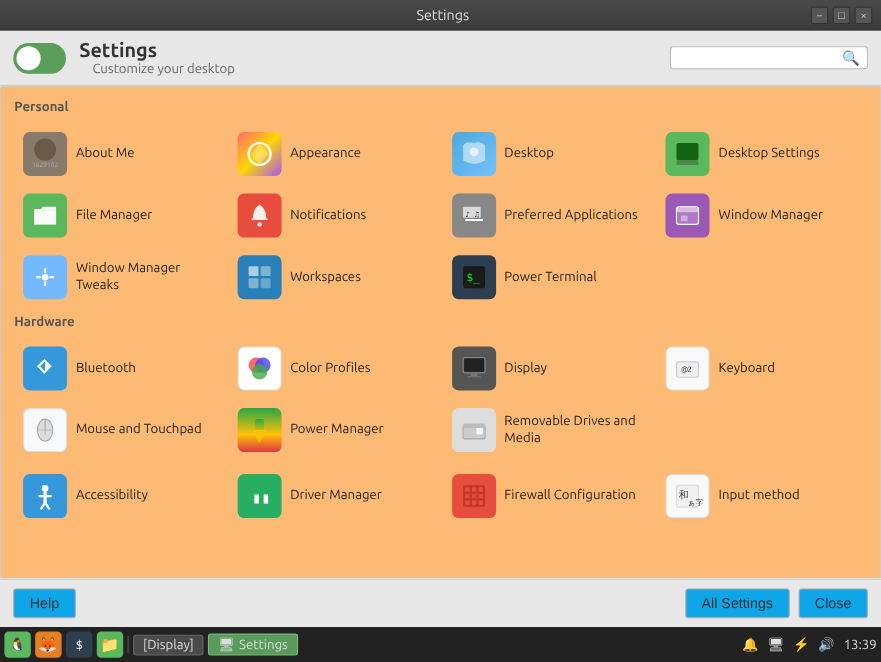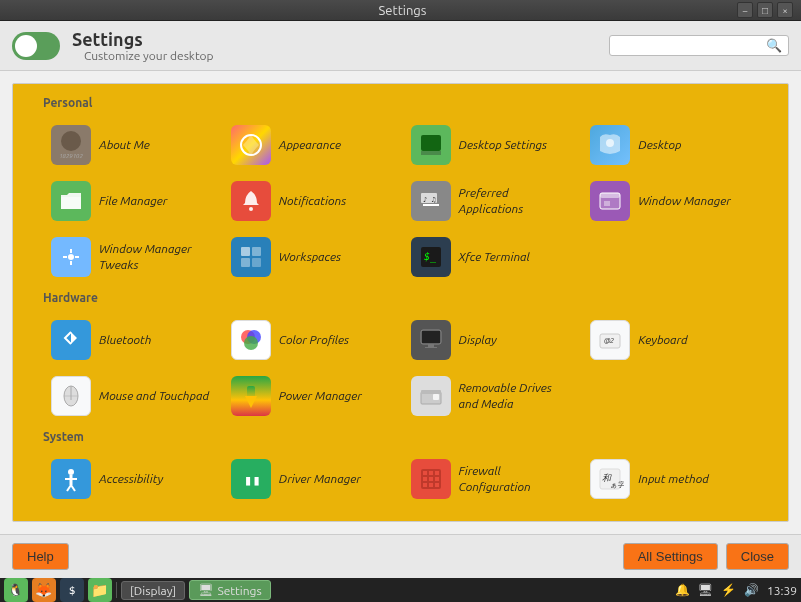--- a/index.html
+++ b/index.html
@@ -113,23 +113,23 @@
     }
     .search-icon-svg {
       color: #666;
       font-size: 13px;
     }
 
     
     .content {
       flex: 1;
       overflow-y: auto;
-      padding: 8px 30px;
-      background: #eab308;
-      margin: 12px;
+      padding: 8px 12px;
+      background: #fdba74;
+      margin: 0;
       border: 1px solid #ccc;
       border-radius: 2px;
     }
 
     .section-label {
       font-size: 12px;
       font-weight: bold;
       color: #555;
       margin: 4px 0 8px 0;
       padding-bottom: 2px;
@@ -143,21 +143,20 @@
     }
 
     .item {
       display: flex;
       align-items: center;
       gap: 8px;
       padding: 6px 8px;
       border-radius: 4px;
       cursor: pointer;
       min-height: 52px;
-      font-style: italic;
     }
 
     .item-icon {
       width: 40px;
       height: 40px;
       flex-shrink: 0;
       border-radius: 6px;
       display: flex;
       align-items: center;
       justify-content: center;
@@ -198,21 +197,21 @@
     
     .footer {
       background: #e8e8e8;
       border-top: 1px solid #ccc;
       padding: 8px 12px;
       display: flex;
       justify-content: space-between;
       align-items: center;
     }
     .footer-btn {
-      background: #f97316;
+      background: #0ea5e9;
       border: 1px solid #aaa;
       border-radius: 3px;
       padding: 5px 14px;
       font-size: 13px;
       cursor: pointer;
       color: #333;
     }
     .footer-right {
       display: flex;
       gap: 8px;
@@ -315,37 +314,37 @@
         <div class="item-icon icon-appearance">
           <svg width="28" height="28" viewBox="0 0 28 28">
               <circle cx="14" cy="14" r="10" fill="none" stroke="white" stroke-width="2"></circle>
               <path d="M14 4 Q18 10 22 14 Q18 18 14 24 Q10 18 6 14 Q10 10 14 4Z" fill="rgba(255,255,255,0.3)"></path>
             </svg>
         </div>
         <span class="item-label">Appearance</span>
       </div>
 
       <div class="item">
+        <div class="item-icon icon-desktop">
+          <svg width="28" height="28" viewBox="0 0 28 28">
+              <path d="M4 6 Q7 2 14 4 Q20 2 24 6 L24 20 Q14 26 4 20Z" fill="rgba(255,255,255,0.5)"></path>
+              <circle cx="14" cy="12" r="4" fill="white" opacity="0.7"></circle>
+            </svg>
+        </div>
+        <span class="item-label">Desktop</span>
+      </div>
+
+      <div class="item">
         <div class="item-icon icon-desktop-settings">
           <svg width="28" height="28" viewBox="0 0 28 28">
               <rect x="4" y="4" width="20" height="16" rx="2" fill="rgba(0,80,0,0.8)"></rect>
               <rect x="4" y="20" width="20" height="4" fill="#4a8a4a"></rect>
             </svg>
         </div>
         <span class="item-label">Desktop Settings</span>
-      </div>
-
-      <div class="item">
-        <div class="item-icon icon-desktop">
-          <svg width="28" height="28" viewBox="0 0 28 28">
-              <path d="M4 6 Q7 2 14 4 Q20 2 24 6 L24 20 Q14 26 4 20Z" fill="rgba(255,255,255,0.5)"></path>
-              <circle cx="14" cy="12" r="4" fill="white" opacity="0.7"></circle>
-            </svg>
-        </div>
-        <span class="item-label">Desktop</span>
       </div>
 
       <div class="item">
         <div class="item-icon icon-file-manager">
           <svg width="28" height="28" viewBox="0 0 28 28">
               <path d="M4 8 L10 8 L12 6 L24 6 L24 22 L4 22Z" fill="white" opacity="0.9"></path>
               <path d="M4 10 L24 10 L24 22 L4 22Z" fill="rgba(255,255,255,0.5)"></path>
             </svg>
         </div>
         <span class="item-label">File Manager</span>
@@ -409,21 +408,21 @@
         <span class="item-label">Workspaces</span>
       </div>
 
       <div class="item">
         <div class="item-icon icon-xfce-terminal">
           <svg width="28" height="28" viewBox="0 0 28 28">
               <rect x="4" y="4" width="20" height="20" rx="2" fill="#1a1a1a"></rect>
               <text x="7" y="17" fill="#00ff00" font-size="10" font-family="monospace">$_</text>
             </svg>
         </div>
-        <span class="item-label">Xfce Terminal</span>
+        <span class="item-label">Power Terminal</span>
       </div>
 
     </div>
 
     <div class="section-label">Hardware</div>
     <div class="grid">
 
       <div class="item">
         <div class="item-icon icon-bluetooth">
           <svg width="28" height="28" viewBox="0 0 28 28">
@@ -501,21 +500,20 @@
               <rect x="4" y="10" width="20" height="12" rx="1" fill="#ccc" stroke="#aaa"></rect>
               <rect x="4" y="8" width="20" height="4" rx="1" fill="#bbb"></rect>
               <rect x="16" y="12" width="6" height="6" rx="1" fill="white" opacity="0.8"></rect>
             </svg>
         </div>
         <span class="item-label">Removable Drives and Media</span>
       </div>
 
     </div>
 
-    <div class="section-label">System</div>
     <div class="grid">
 
       <div class="item">
         <div class="item-icon icon-accessibility">
           <svg width="28" height="28" viewBox="0 0 28 28">
               <circle cx="14" cy="7" r="3" fill="white"></circle>
               <line x1="14" y1="10" x2="14" y2="20" stroke="white" stroke-width="3"></line>
               <line x1="8" y1="14" x2="20" y2="14" stroke="white" stroke-width="2"></line>
               <line x1="14" y1="20" x2="10" y2="26" stroke="white" stroke-width="2"></line>
               <line x1="14" y1="20" x2="18" y2="26" stroke="white" stroke-width="2"></line>

